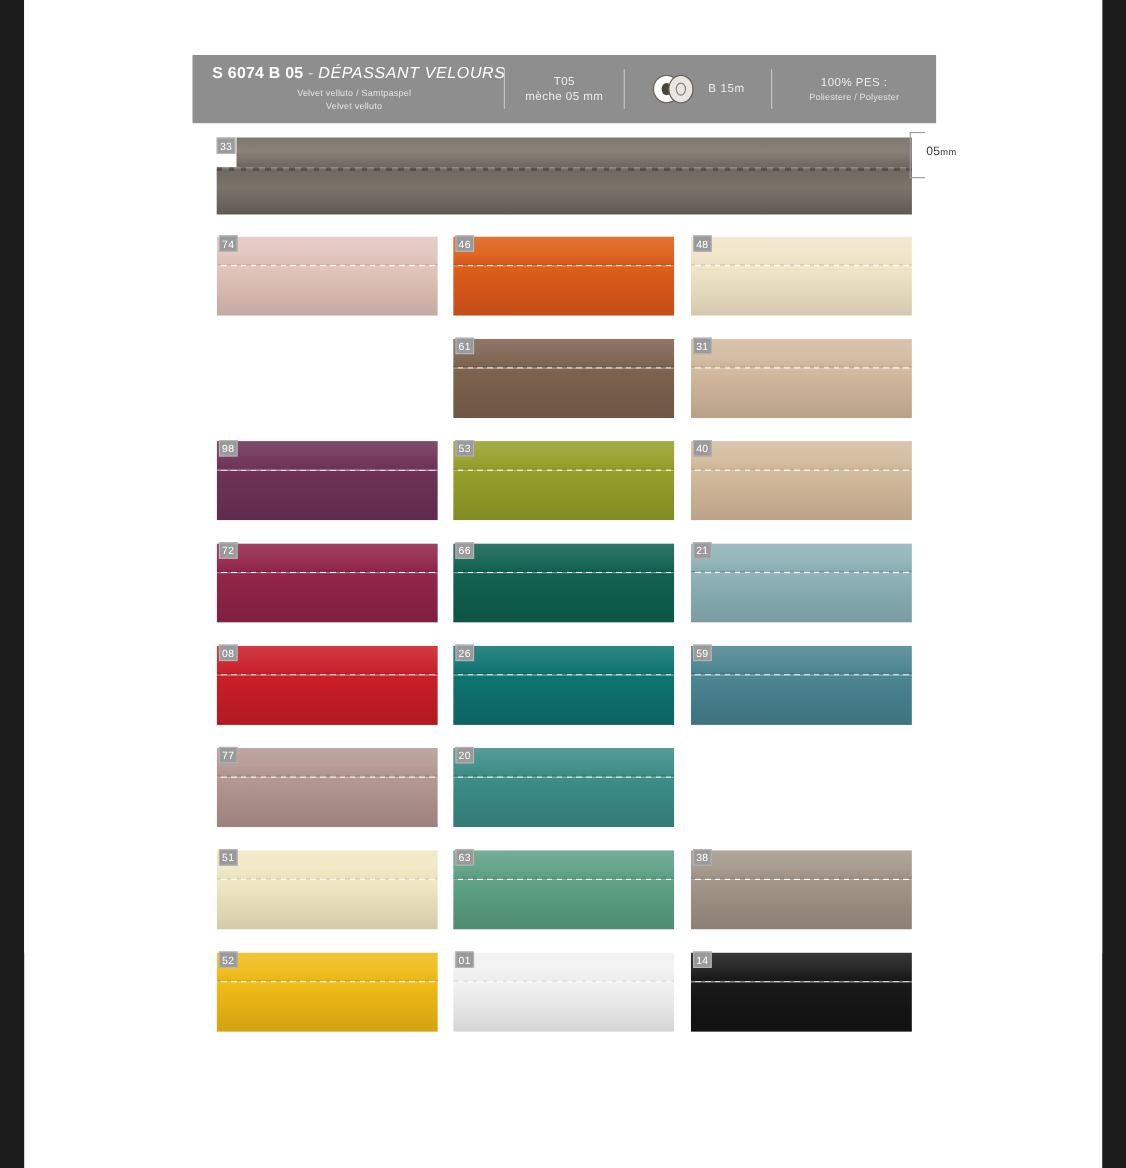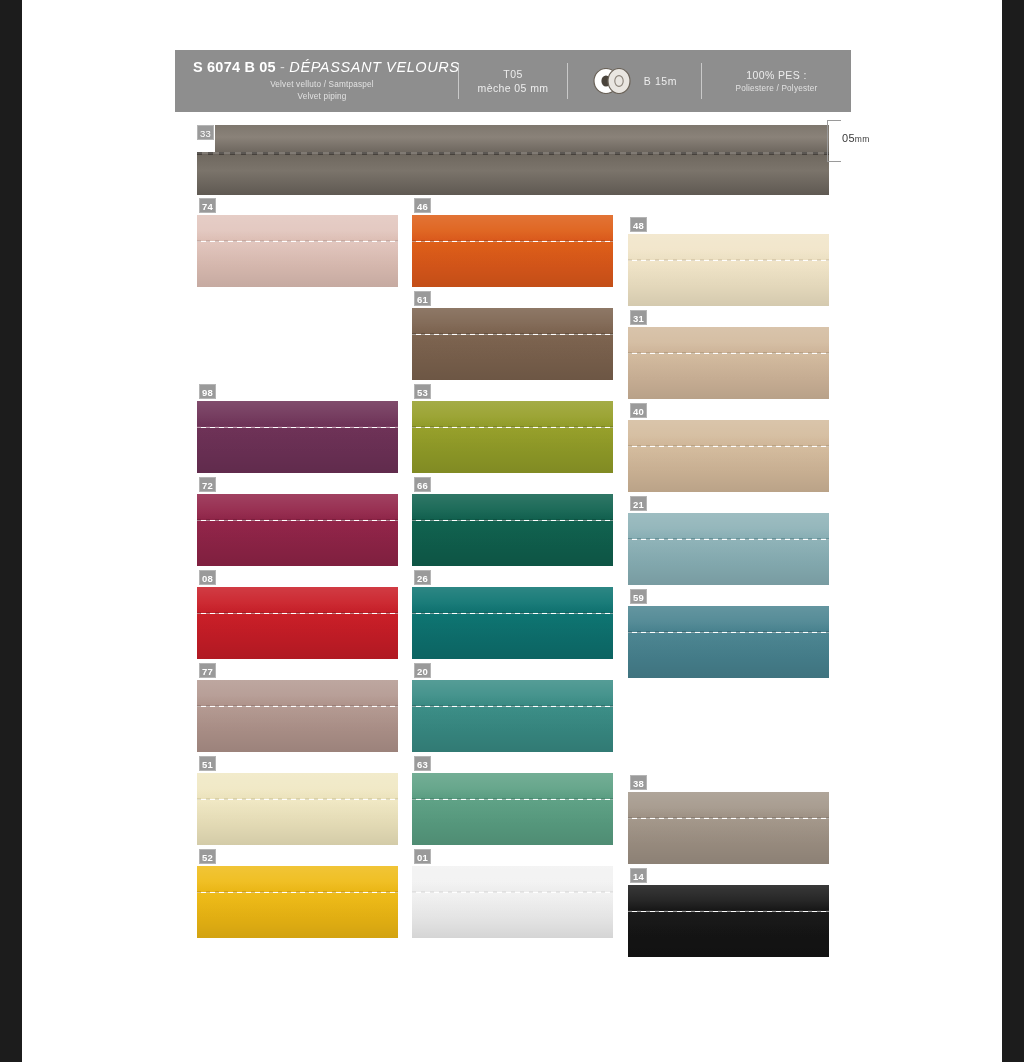--- a/index.html
+++ b/index.html
@@ -237,22 +237,22 @@
     height: 93px;
   }
   .cell {
     position: absolute;
     top: 0;
     width: 201px;
     height: 93px;
   }
   .cell.c0 { left: 0px; }
   .cell.c1 { left: 215px; }
-  .cell.c2 { left: 431px; margin-top: 19px; }
-  .cell .badge { left: 2px; top: 0px; z-index: 3; font-weight: bold; }
+  .cell.c2 { left: 431px; }
+  .cell .badge { left: 2px; top: 16px; z-index: 3; }
 
   .sw {
     position: absolute;
     left: 0px;
     top: 17px;
     width: 201px;
     height: 72px;
     overflow: hidden;
   }
   .sw-upper {
@@ -298,21 +298,21 @@
   <div class="header">
 
     <div class="hdr-cell hdr-title-cell">
       <div class="hdr-title">
         <span class="code">S 6074 B 05</span>
         <span class="dash">-</span>
         <span class="name">DÉPASSANT VELOURS</span>
       </div>
       <div class="hdr-sub">
         <div>Velvet velluto / Samtpaspel</div>
-        <div>Velvet piping</div>
+        <div>Velvet velluto</div>
       </div>
     </div>
 
     <div class="divider"></div>
 
     <div class="hdr-cell hdr-size-cell">
       <div class="hdr-size-top">T05</div>
       <div class="hdr-size-bot">mèche 05 mm</div>
     </div>
 

